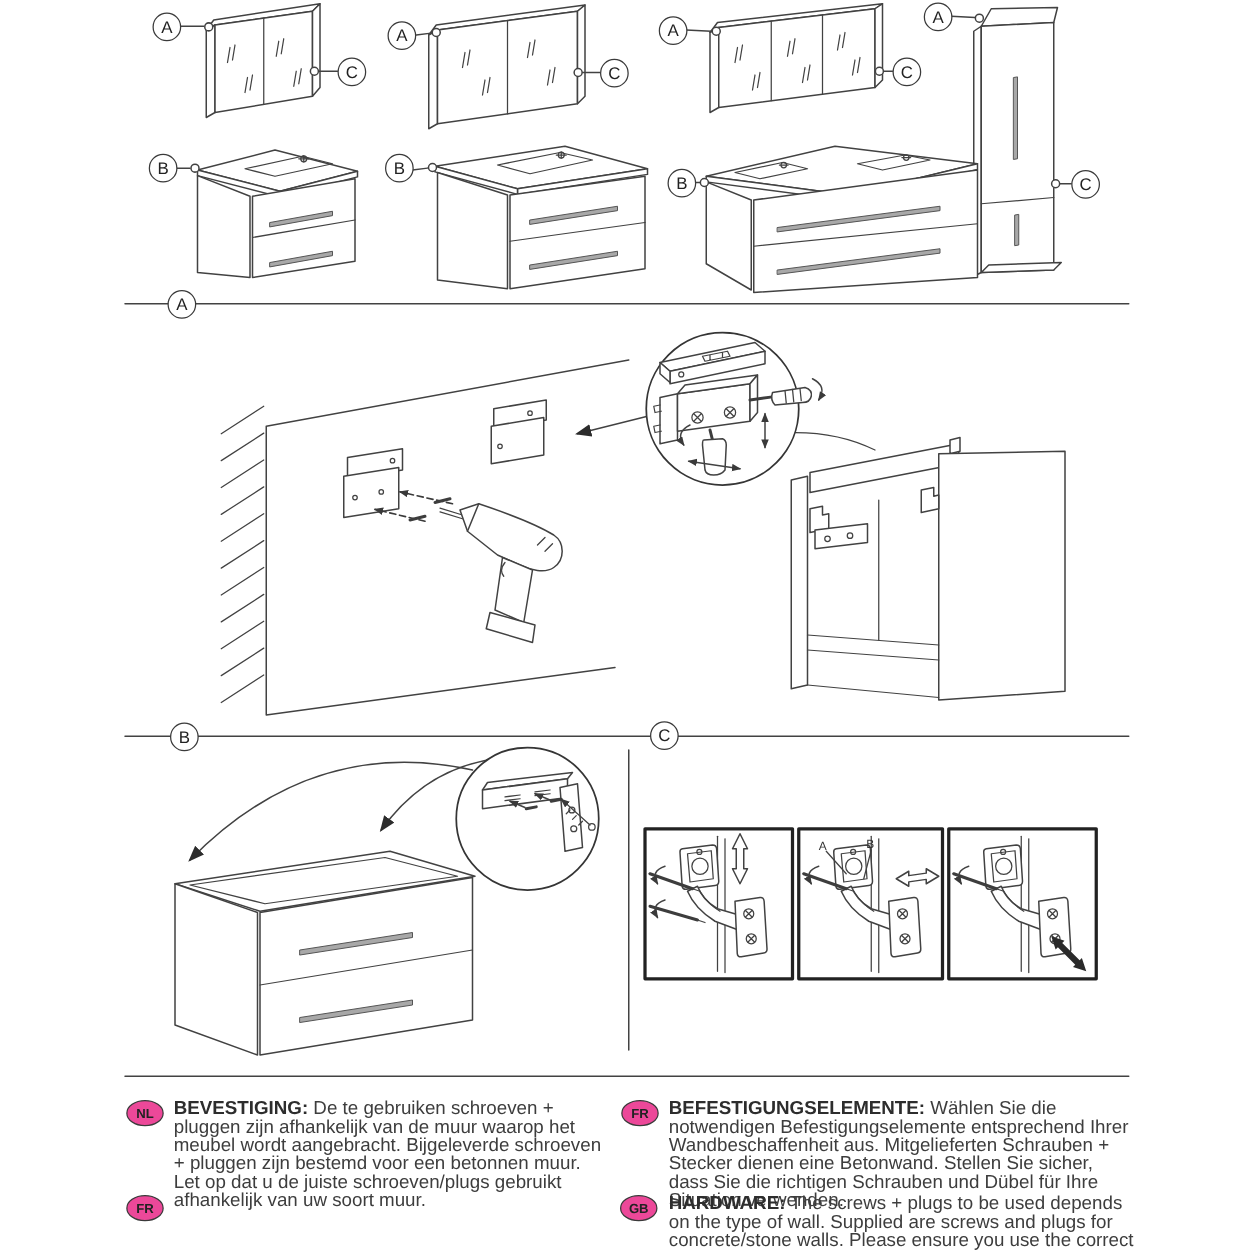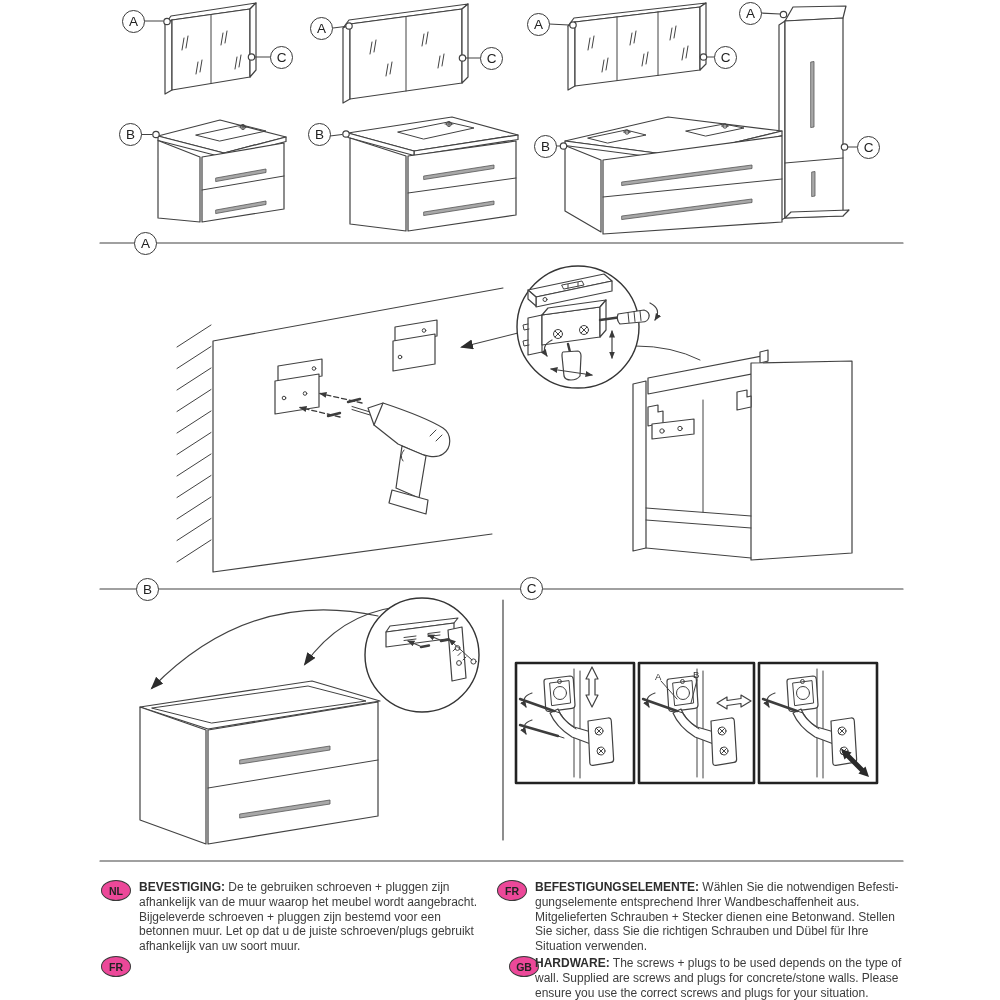--- a/index.html
+++ b/index.html
@@ -5,21 +5,21 @@
   html,body{margin:0;padding:0;background:#fff;}
   .page{position:relative;width:1000px;height:1000px;background:#ffffff;overflow:hidden;
         font-family:"Liberation Sans",sans-serif;}
   .art{position:absolute;left:0;top:0;}
   .badge{position:absolute;width:23px;height:23px;border:1.6px solid #3a3a3a;border-radius:50%;
          background:#fff;display:flex;align-items:center;justify-content:center;
          font-size:13.5px;color:#222;box-sizing:border-box;}
   .lang{position:absolute;width:30px;height:21px;border:1.8px solid #3a3a3a;border-radius:50%;
         background:#ec4899;display:flex;align-items:center;justify-content:center;
         font-size:10.5px;font-weight:bold;color:#222;box-sizing:border-box;}
-  .note{position:absolute;font-size:12px;line-height:14.8px;color:#3d3d3d;}
+  .note{position:absolute;font-size:15px;line-height:14.8px;color:#3d3d3d;}
   .note b{color:#2d2d2d;}
   svg{stroke-linejoin:round;stroke-linecap:round;}
   .ln{stroke:#424242;stroke-width:1.2;fill:none;}
   .lnT{stroke:#424242;stroke-width:1;fill:none;}
   .wf{stroke:#424242;stroke-width:1.2;fill:#ffffff;}
   .wf2{stroke:#353535;stroke-width:1.4;fill:#ffffff;}
   .gray{stroke:#555;stroke-width:.8;fill:#a8a8a8;}
   .thick{stroke:#3d3d3d;stroke-width:2.4;fill:none;}
   .dash{stroke:#3a3a3a;stroke-width:1.3;fill:none;stroke-dasharray:5 3;}
   .blk{fill:#2a2a2a;stroke:none;}
@@ -353,19 +353,19 @@
 </div>
 
 <div class="lang" style="left:101px;top:956px">FR</div>
 
 <div class="lang" style="left:497px;top:880px">FR</div>
 <div class="note" style="left:535px;top:880px;width:372px">
   <b>BEFESTIGUNGSELEMENTE:</b>
   <span>Wählen Sie die notwendigen Befesti­gungselemente entsprechend Ihrer Wandbeschaffenheit aus. Mitgelieferten Schrauben + Stecker dienen eine Betonwand. Stellen Sie sicher, dass Sie die richtigen Schrauben und Dübel für Ihre Situation verwenden.</span>
 </div>
 
-<div class="lang" style="left:509px;top:956px">GB</div>
+<div class="lang" style="left:496px;top:956px">GB</div>
 <div class="note" style="left:535px;top:956px;width:372px">
   <b>HARDWARE:</b>
   <span>The screws + plugs to be used depends on the type of wall. Supplied are screws and plugs for concrete/stone walls. Please ensure you use the correct screws and plugs for your situation.</span>
 </div>
 
 </div>
 
 </body></html>

